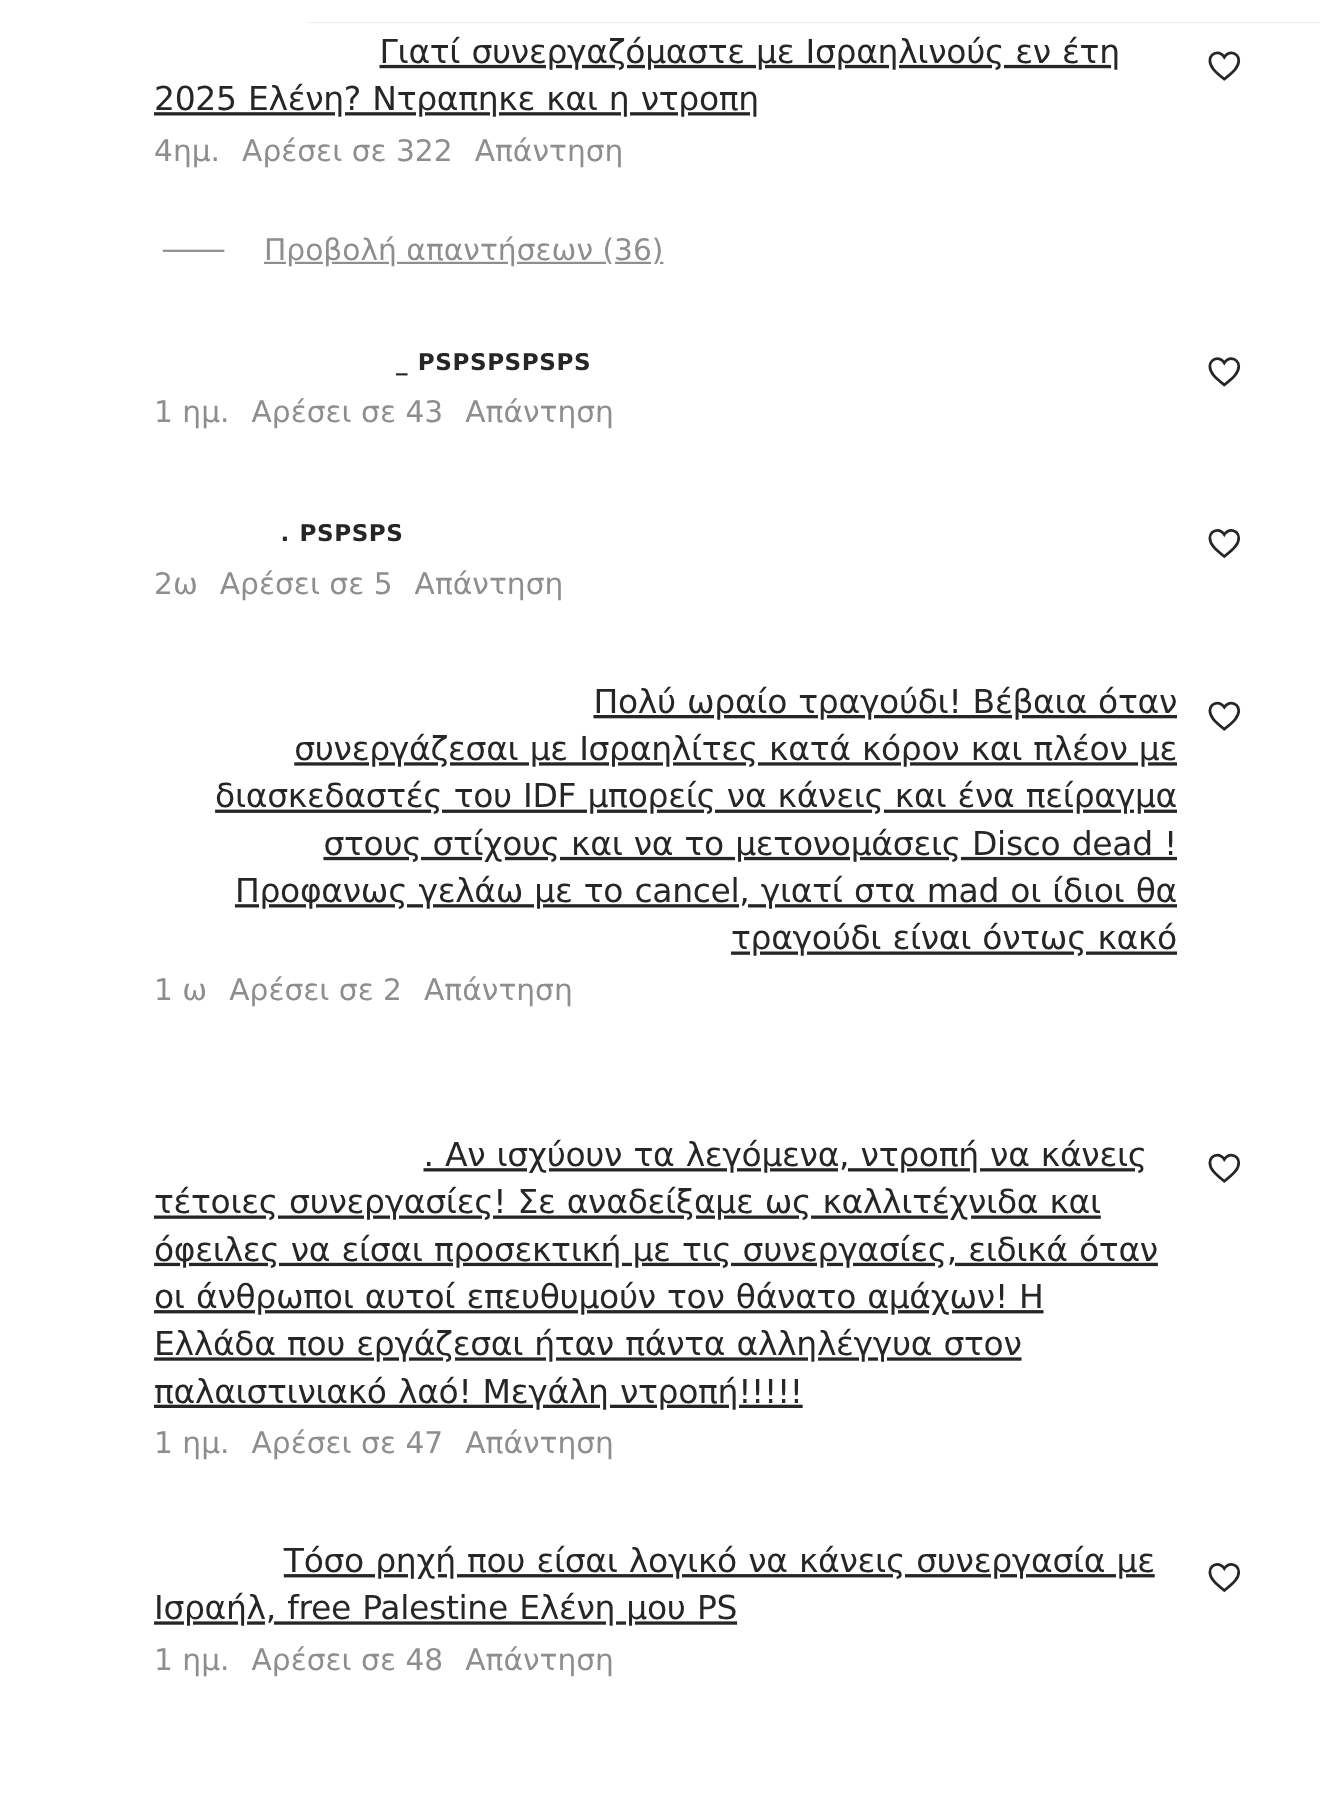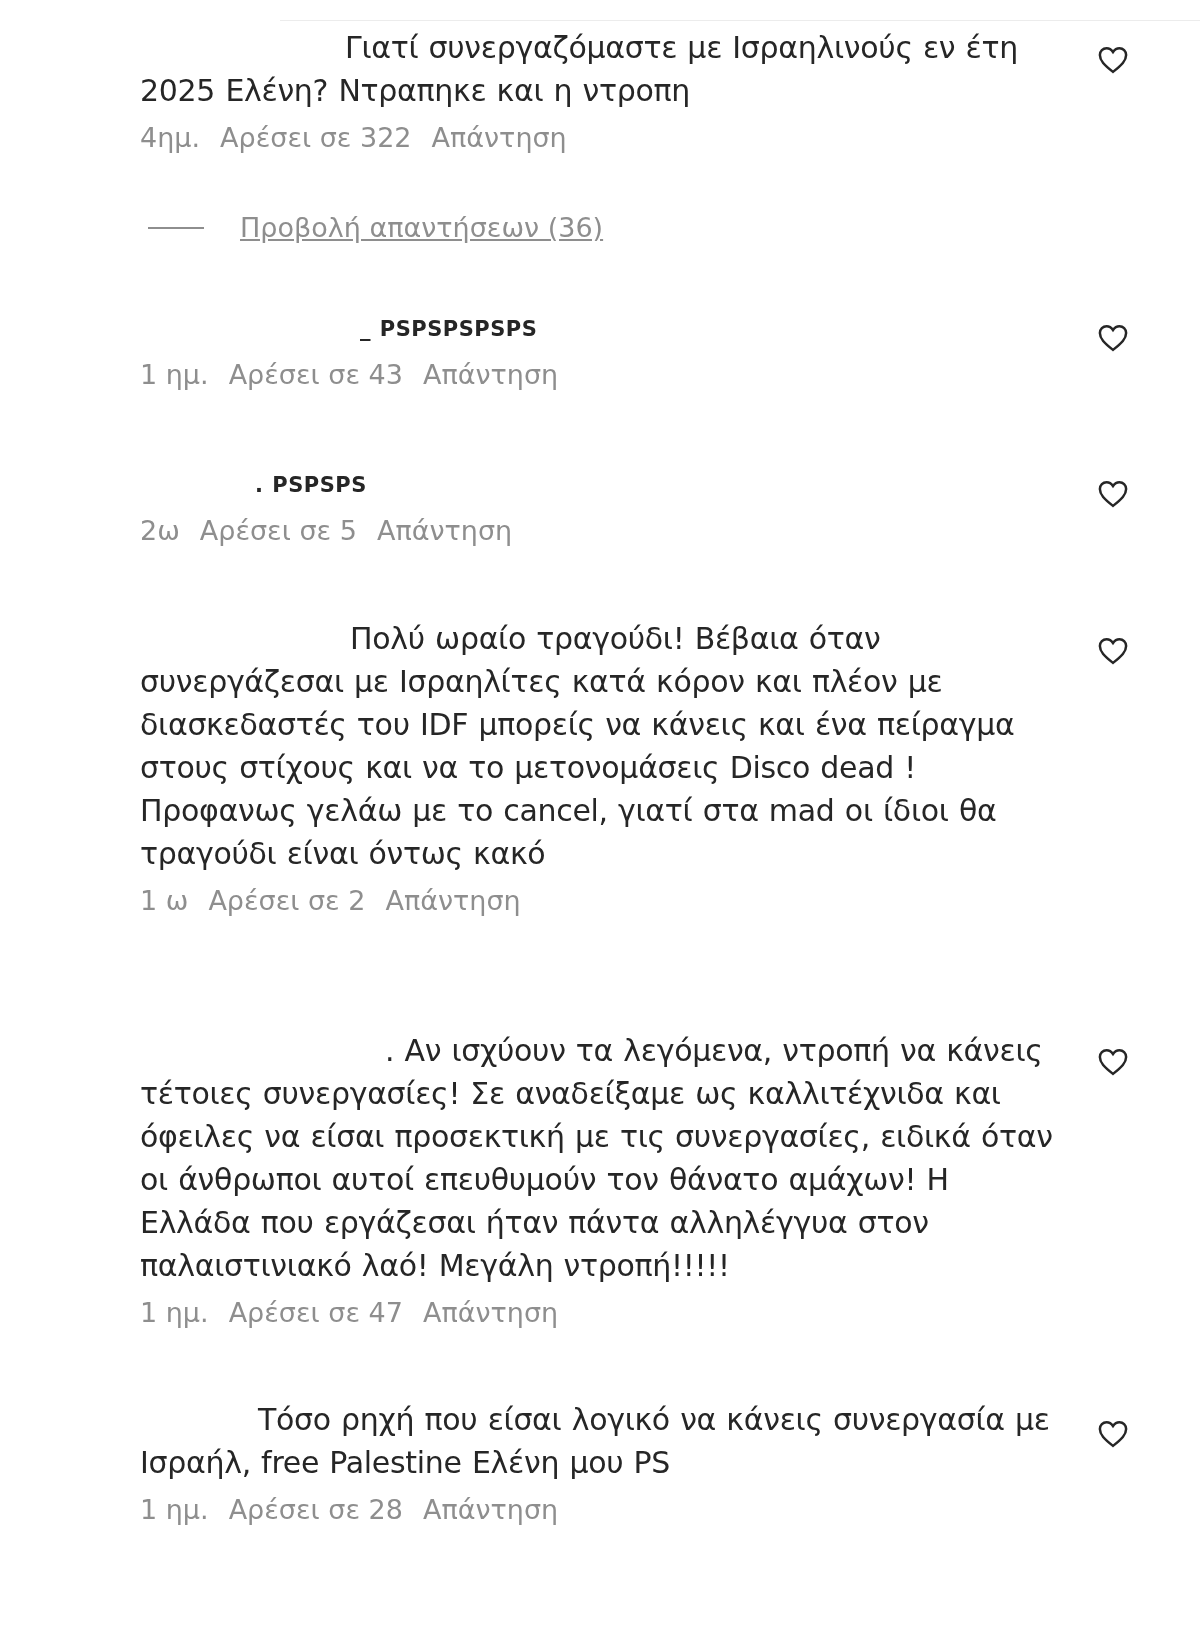--- a/index.html
+++ b/index.html
@@ -28,20 +28,21 @@
       left: 140px;
       width: 1060px;
     }
     .comment-body {
       width: 930px;
       font-size: 30px;
       line-height: 43px;
       letter-spacing: -0.3px;
       color: #262626;
       word-spacing: 1px;
+      text-decoration: underline;
     }
     .comment-body .line {
       display: block;
       white-space: nowrap;
     }
     .username {
       display: inline-block;
       font-size: 21px;
       font-weight: bold;
       letter-spacing: 0.5px;
@@ -137,21 +138,21 @@
     <span>Αρέσει σε 5</span>
     <span class="reply">Απάντηση</span>
   </div>
 </div>
 <div class="heart" style="left:1098px; top:480px;">
   <svg viewBox="0 0 24 22">
       <path d="M12 20.5 C 5 15, 1.5 11.5, 1.5 7 C 1.5 3.8, 4 1.5, 6.8 1.5 C 9 1.5, 10.8 2.7, 12 4.6 C 13.2 2.7, 15 1.5, 17.2 1.5 C 20 1.5, 22.5 3.8, 22.5 7 C 22.5 11.5, 19 15, 12 20.5 Z" fill="none" stroke="#262626" stroke-width="2"></path>
     </svg>
 </div>
 
-<div class="comment" style="top: 617px;">
+<div class="comment" style="top: 617px; text-align: right;">
   <div class="comment-body">
     <span class="line" style="padding-left:210px">Πολύ ωραίο τραγούδι! Βέβαια όταν</span>
     <span class="line">συνεργάζεσαι με Ισραηλίτες κατά κόρον και πλέον με</span>
     <span class="line">διασκεδαστές του IDF μπορείς να κάνεις και ένα πείραγμα</span>
     <span class="line">στους στίχους και να το μετονομάσεις Disco dead !</span>
     <span class="line">Προφανως γελάω με το cancel, γιατί στα mad οι ίδιοι θα</span>
     <span class="line">τραγούδι είναι όντως κακό</span>
   </div>
   <div class="meta">
     <span>1 ω</span>
@@ -186,21 +187,21 @@
     </svg>
 </div>
 
 <div class="comment" style="top: 1398px;">
   <div class="comment-body">
     <span class="line" style="padding-left:118px">Τόσο ρηχή που είσαι λογικό να κάνεις συνεργασία με</span>
     <span class="line">Ισραήλ, free Palestine Ελένη μου PS</span>
   </div>
   <div class="meta">
     <span>1 ημ.</span>
-    <span>Αρέσει σε 28</span>
+    <span>Αρέσει σε 48</span>
     <span class="reply">Απάντηση</span>
   </div>
 </div>
 <div class="heart" style="left:1098px; top:1420px;">
   <svg viewBox="0 0 24 22">
       <path d="M12 20.5 C 5 15, 1.5 11.5, 1.5 7 C 1.5 3.8, 4 1.5, 6.8 1.5 C 9 1.5, 10.8 2.7, 12 4.6 C 13.2 2.7, 15 1.5, 17.2 1.5 C 20 1.5, 22.5 3.8, 22.5 7 C 22.5 11.5, 19 15, 12 20.5 Z" fill="none" stroke="#262626" stroke-width="2"></path>
     </svg>
 </div>
 
 </body></html>

